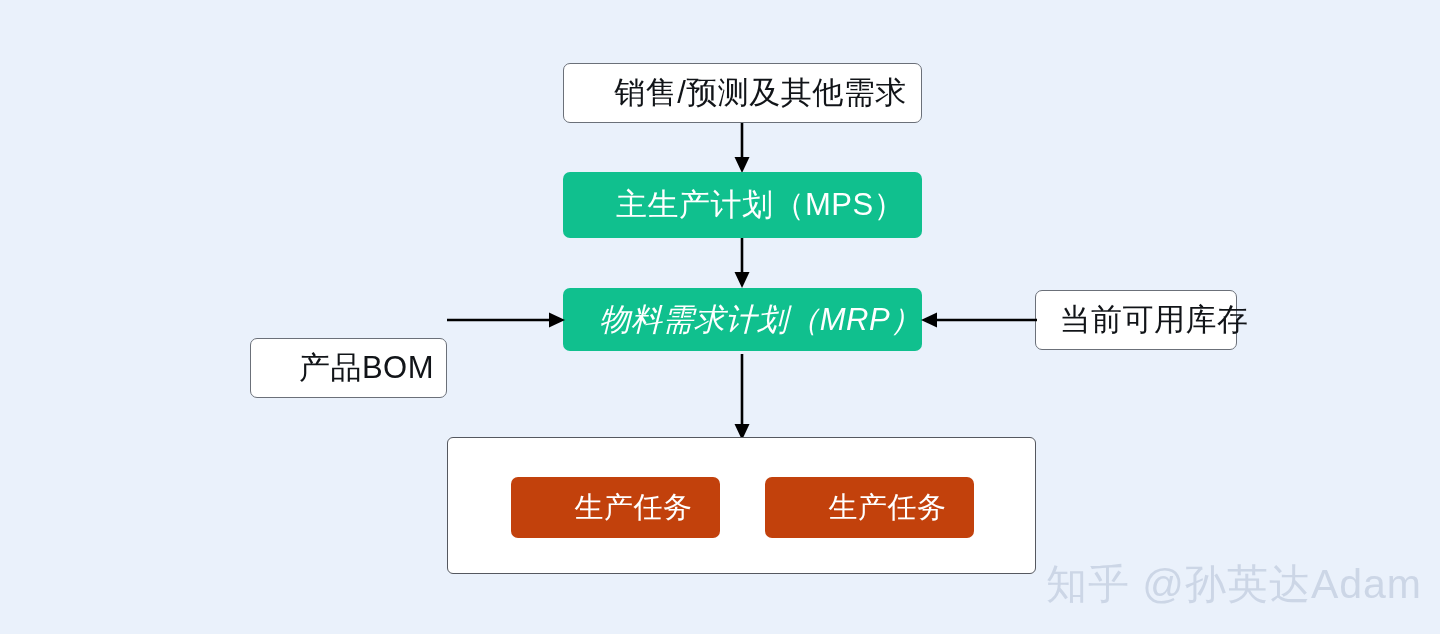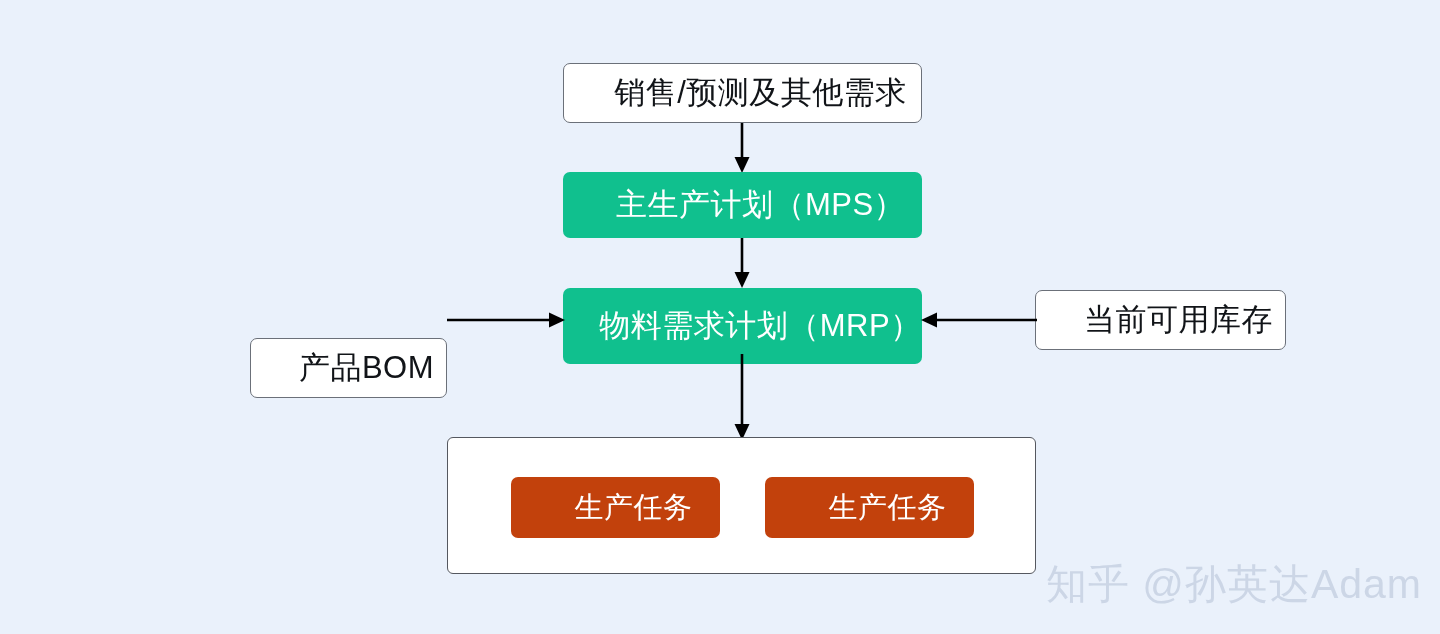--- a/index.html
+++ b/index.html
@@ -112,36 +112,36 @@
     <span>主生产计划（MPS）</span>
   </div>
 
   <div class="connector" style="left:734px; top:238px; width:16px; height:50px;">
     <svg width="16" height="50" viewBox="0 0 16 50" aria-hidden="true">
       <line x1="8" y1="0" x2="8" y2="38" stroke="#000000" stroke-width="2.6"></line>
       <polygon points="0.5,34 15.5,34 8,50" fill="#000000"></polygon>
     </svg>
   </div>
 
-  <div class="node node-green" style="left:563px; top:288px; width:359px; height:76px;">
+  <div class="node node-green" style="left:563px; top:288px; width:359px; height:63px;font-style:italic;">
     <span>物料需求计划（MRP）</span>
   </div>
 
   <div class="node node-white" style="left:250px; top:290px; width:197px; height:60px;margin-top:48px;">
     <span>产品BOM</span>
   </div>
 
   <div class="connector" style="left:447px; top:312px; width:118px; height:16px;">
     <svg width="118" height="16" viewBox="0 0 118 16" aria-hidden="true">
       <line x1="0" y1="8" x2="104" y2="8" stroke="#000000" stroke-width="2.6"></line>
       <polygon points="102,0.5 102,15.5 118,8" fill="#000000"></polygon>
     </svg>
   </div>
 
-  <div class="node node-white" style="left:1035px; top:290px; width:251px; height:60px;">
+  <div class="node node-white" style="left:1035px; top:290px; width:202px; height:60px;">
     <span>当前可用库存</span>
   </div>
 
   <div class="connector" style="left:921px; top:312px; width:116px; height:16px;">
     <svg width="116" height="16" viewBox="0 0 116 16" aria-hidden="true">
       <line x1="14" y1="8" x2="116" y2="8" stroke="#000000" stroke-width="2.6"></line>
       <polygon points="16,0.5 16,15.5 0,8" fill="#000000"></polygon>
     </svg>
   </div>
 

